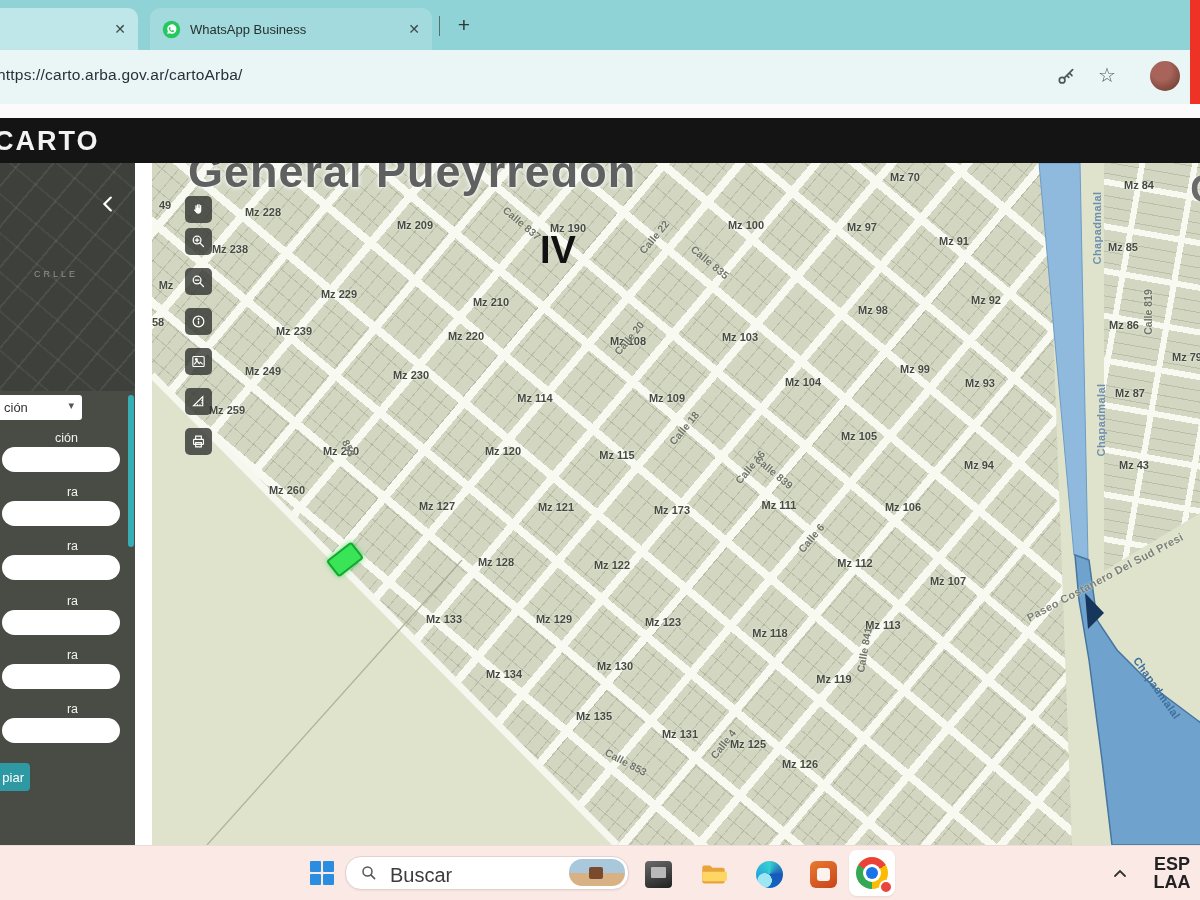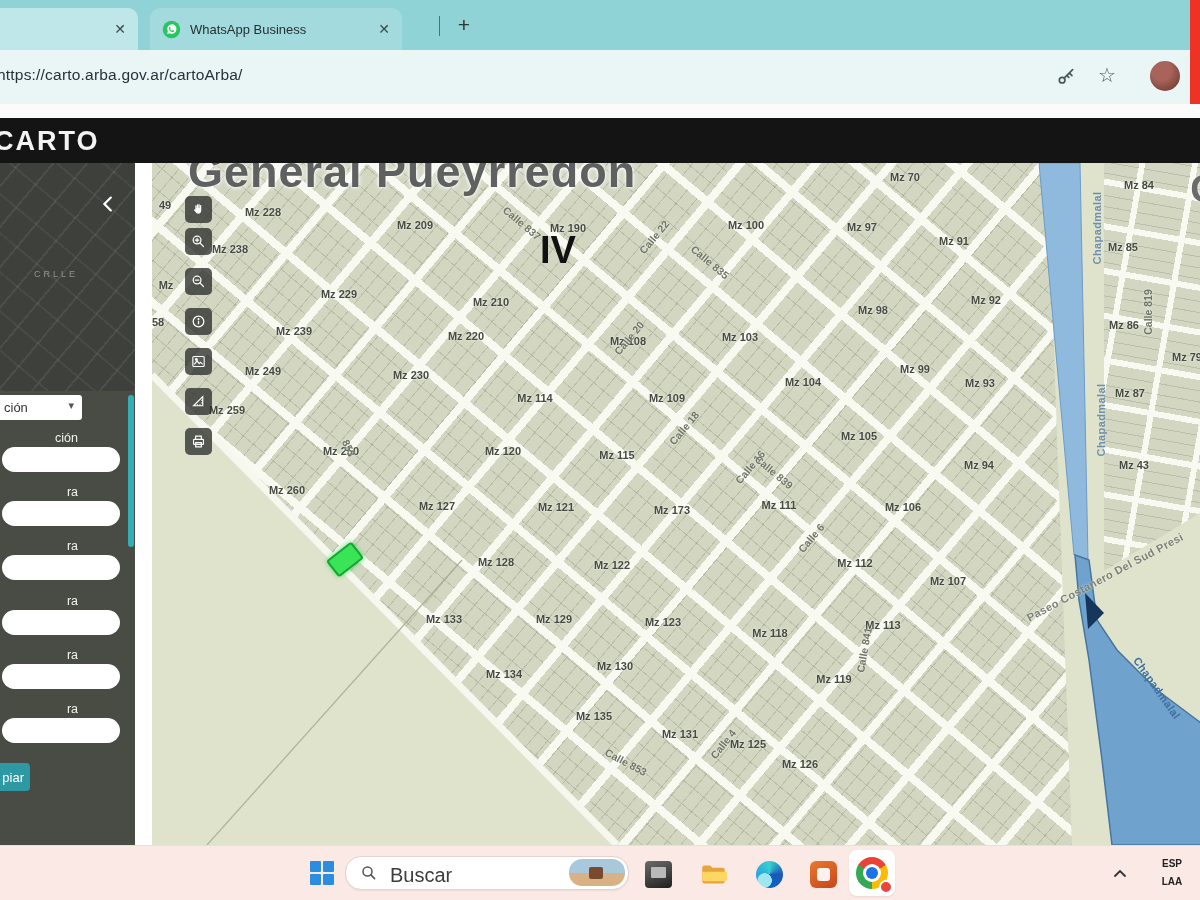--- a/index.html
+++ b/index.html
@@ -3,21 +3,21 @@
 <meta charset="utf-8">
 <style>
   html,body{margin:0;padding:0;}
   body{font-family:"Liberation Sans",sans-serif;}
   .screen{position:relative;width:1200px;height:900px;overflow:hidden;background:#fff;}
 
   
   .tabstrip{position:absolute;left:0;top:0;width:1200px;height:50px;background:#8fd3d6;}
   .tab{position:absolute;top:8px;height:42px;border-radius:10px 10px 0 0;display:flex;align-items:center;}
   .tab1{left:-30px;width:168px;background:#bfe7e9;}
-  .tab2{left:150px;width:252px;background:#a2dadd;}
+  .tab2{left:150px;width:282px;background:#a2dadd;}
   .tabx{margin-left:auto;margin-right:12px;font-size:14px;color:#3c4a4a;cursor:default;line-height:1;}
   .wa-badge{width:19px;height:19px;margin-left:12px;flex:0 0 auto;}
   .tab-title{margin-left:9px;font-size:13px;color:#25302f;white-space:nowrap;overflow:hidden;}
   .tab-sep{position:absolute;left:439px;top:16px;width:1px;height:20px;background:#537070;}
   .newtab{position:absolute;left:450px;top:11px;width:28px;height:28px;border-radius:50%;
           font-size:21px;color:#2c3a3a;display:flex;align-items:center;justify-content:center;}
   .rededge{position:absolute;right:0;top:0;width:10px;height:104px;background:#ee3226;z-index:5;}
 
   .toolbar{position:absolute;left:0;top:50px;width:1200px;height:54px;background:#eaf6f6;}
   .url{position:absolute;left:-3px;top:16px;font-size:15.5px;color:#27313a;letter-spacing:.2px;white-space:nowrap;}
@@ -106,21 +106,21 @@
                conic-gradient(from 180deg,#0d66c2,#29a8dd,#35d0d0,#1b57b8,#0d66c2);}
   .orangeicon{left:810px;border-radius:6px;background:linear-gradient(150deg,#e87a2e,#c8441c);}
   .orangeicon::after{content:"";position:absolute;left:7px;top:7px;width:13px;height:13px;border-radius:3px;background:rgba(255,255,255,.92);}
   .chromecard{position:absolute;left:849px;top:4px;width:46px;height:46px;background:#fff;border-radius:8px;box-shadow:0 1px 2px rgba(0,0,0,.08);}
   .chromeicon{position:absolute;left:7px;top:7px;width:32px;height:32px;border-radius:50%;
     background:conic-gradient(#ea4335 0 60deg,#fbbc05 60deg 180deg,#34a853 180deg 300deg,#ea4335 300deg 360deg);}
   .chromeicon::before{content:"";position:absolute;left:7px;top:7px;width:18px;height:18px;border-radius:50%;background:#fff;}
   .chromeicon::after{content:"";position:absolute;left:10px;top:10px;width:12px;height:12px;border-radius:50%;background:#1a73e8;}
   .chromebadge{position:absolute;right:2px;bottom:2px;width:10px;height:10px;border-radius:50%;background:#e8453c;border:2px solid #fff;}
   .traychev{position:absolute;left:1112px;top:20px;}
-  .lang{position:absolute;left:1152px;top:9px;width:40px;text-align:center;font-size:10px;color:#222;line-height:18px;font-weight:bold;}
+  .lang{position:absolute;left:1152px;top:9px;width:40px;text-align:center;font-size:18px;color:#222;line-height:18px;font-weight:bold;}
 </style>
 </head>
 <body>
 
 <div class="screen">
 
   <div class="tabstrip">
     <div class="tab tab1">
       <span class="tabx">✕</span>
     </div>

